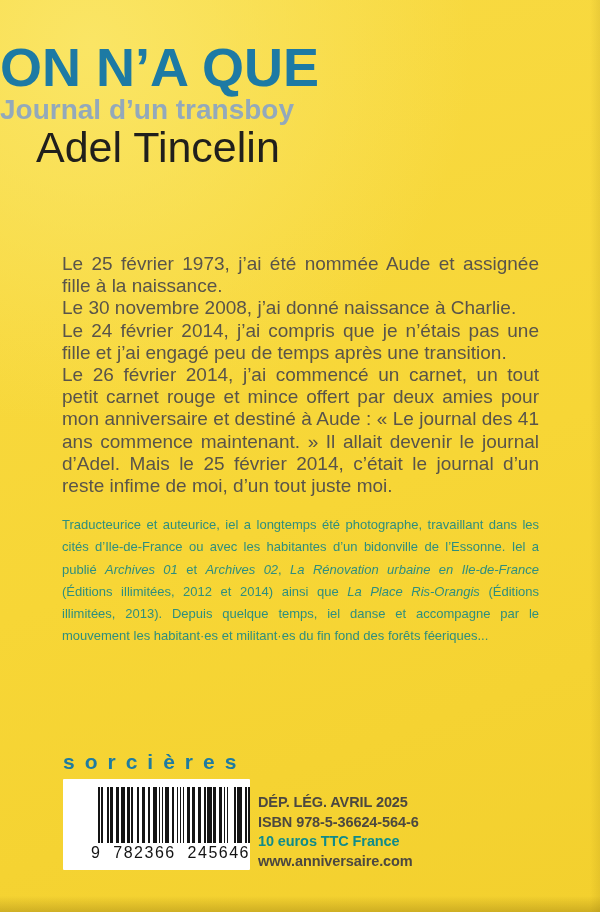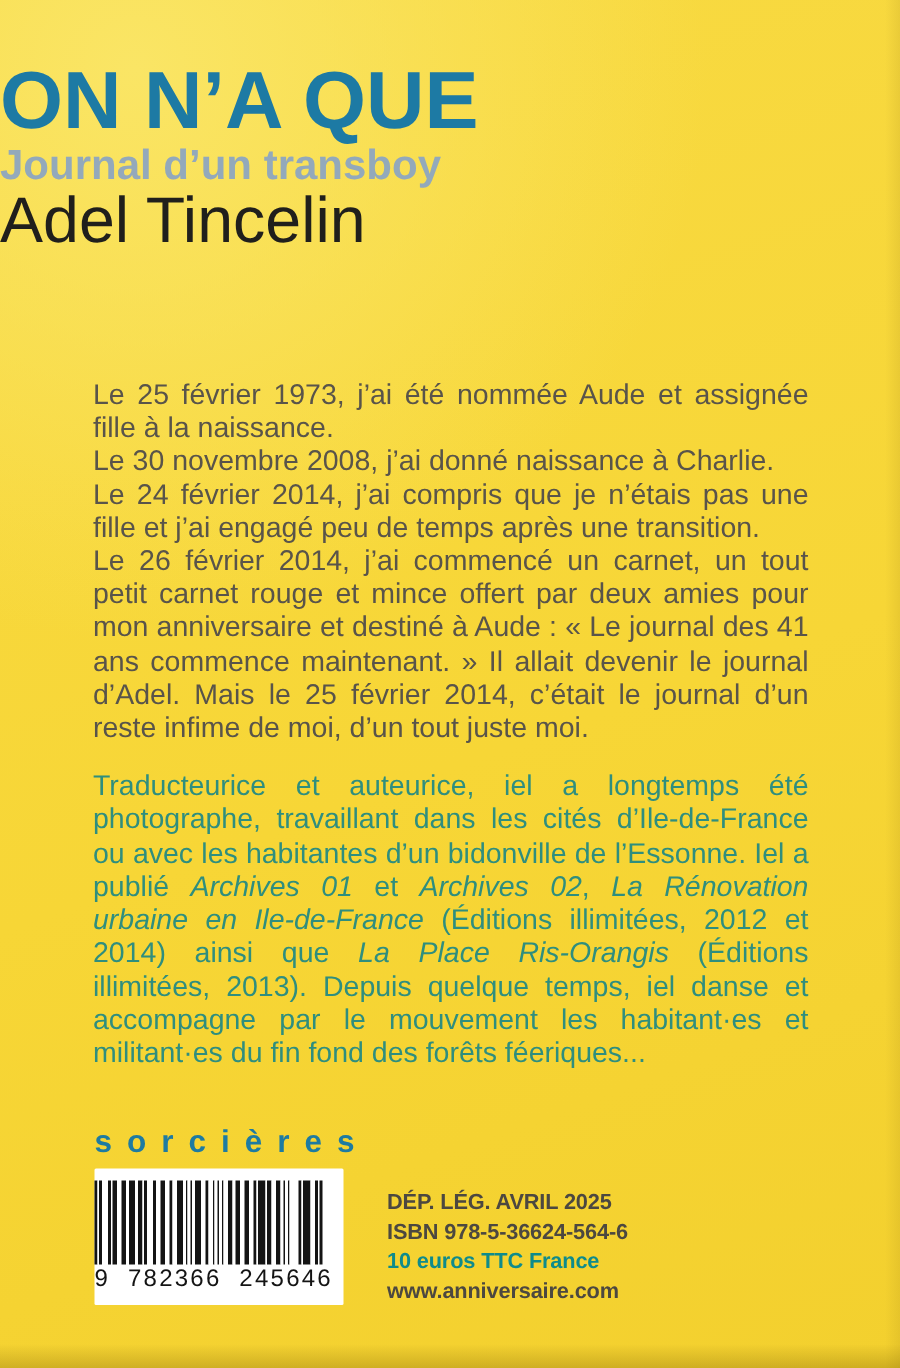--- a/index.html
+++ b/index.html
@@ -29,47 +29,47 @@
   .title-line{
     font-size:54px;line-height:51px;font-weight:800;
     color:#1d7aa4;letter-spacing:0px;margin:0;
   }
   .subtitle{
     font-size:28px;line-height:30px;font-weight:700;
     color:#93a9bb;margin:2px 0 0 0;
   }
   .author{
     font-size:43px;line-height:44px;font-weight:400;
-    color:#201f1c;margin:0;
+    color:#201f1c;margin:0;padding-left:36px;
   }
 
   
   .synopsis{
     position:absolute;top:253px;left:62px;width:477px;
     color:#59544a;font-size:19px;line-height:22.2px;
   }
   .synopsis .entry{text-align:justify;margin:0;}
   .bio{
     position:absolute;top:514px;left:62px;width:477px;
-    color:#2f8e7e;font-size:19px;line-height:22.3px;text-align:justify;margin:0;
+    color:#2f8e7e;font-size:13px;line-height:22.3px;text-align:justify;margin:0;
   }
   .bio i{font-style:italic;}
 
   
   .collection{
     position:absolute;top:750px;left:63px;
     font-size:21px;font-weight:700;letter-spacing:10px;
     color:#1e7ba1;
   }
 
   
   .barcode-box{
-    position:absolute;left:63px;top:779px;width:166px;height:91px;
+    position:absolute;left:63px;top:779px;width:187px;height:91px;
     background:#ffffff;border-radius:1px;
-    display:flex;flex-direction:column;align-items:flex-start;
+    display:flex;flex-direction:column;align-items:flex-end;
   }
   .bars{
     margin-top:8px;height:56px;width:152px;
     display:flex;align-items:stretch;
   }
   .bars .b{height:100%;}
   .barcode-digits{
     margin-top:1px;
     font-size:16px;color:#141414;letter-spacing:1.5px;
     font-family:"Liberation Sans","DejaVu Sans",sans-serif;

